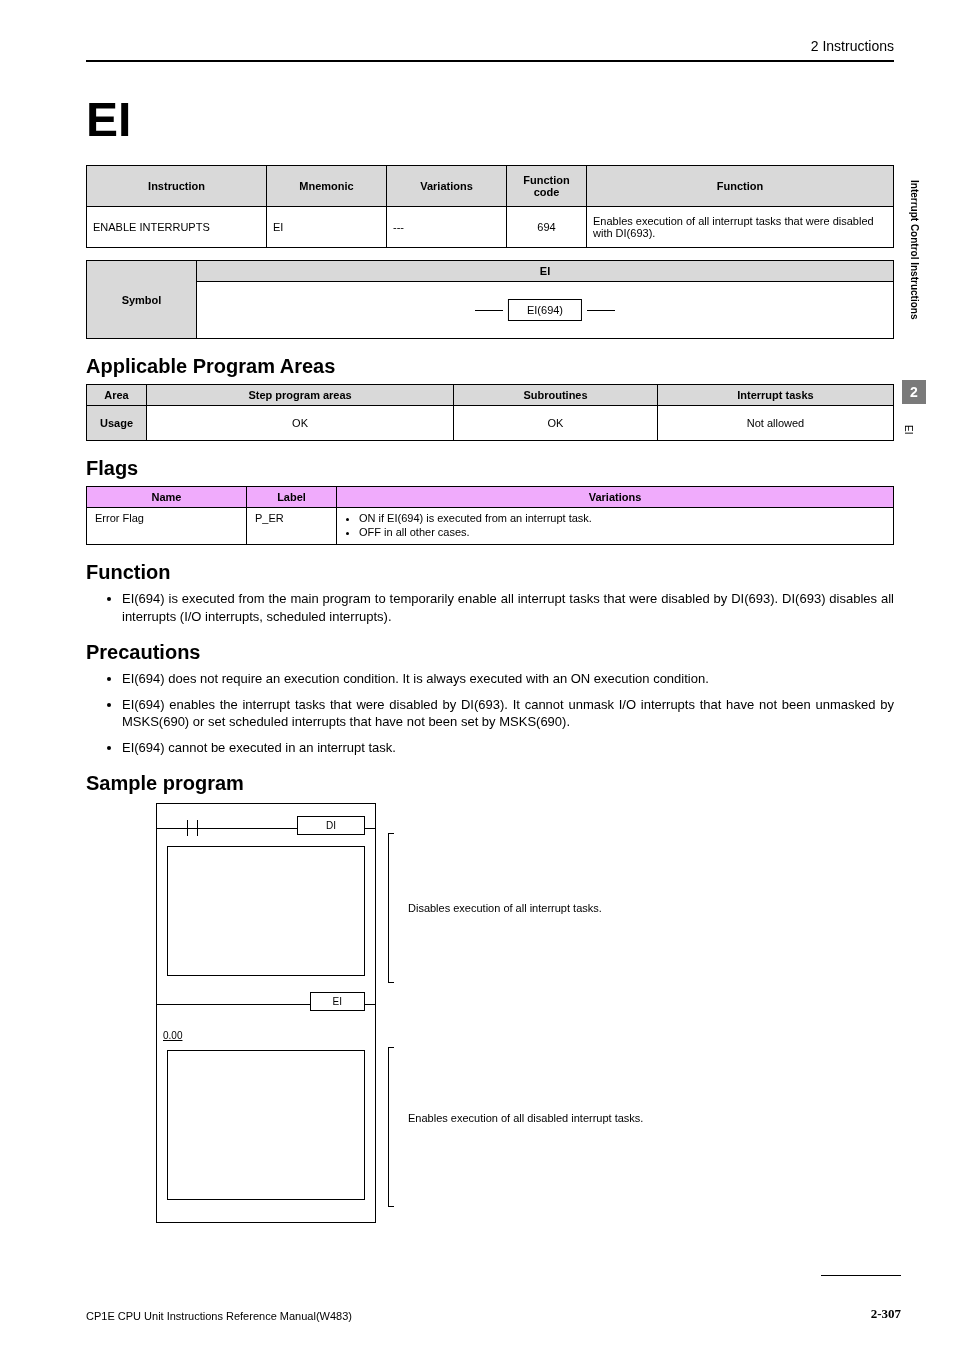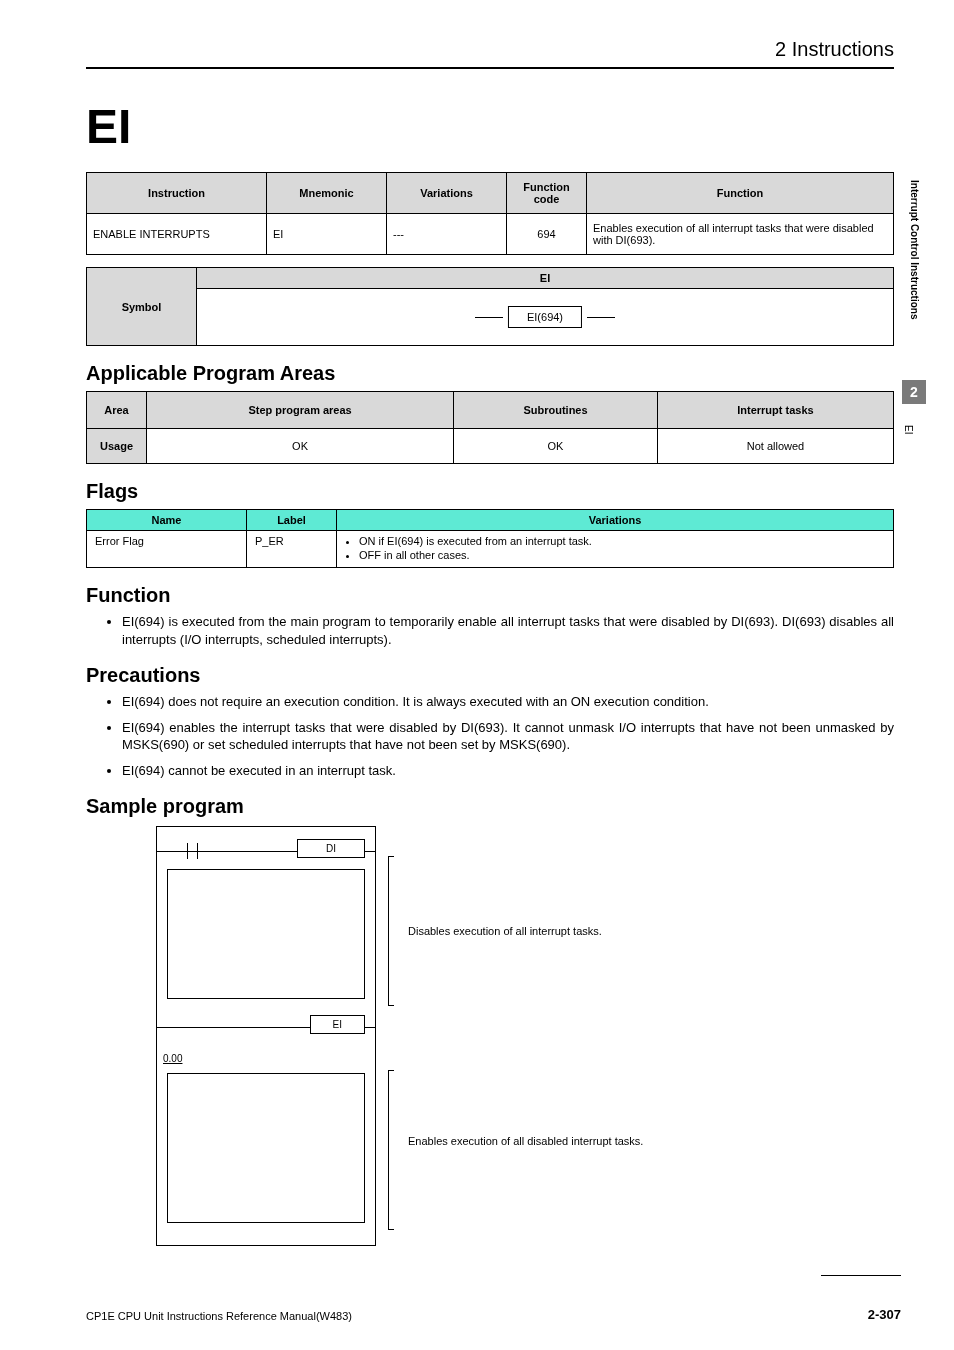--- a/index.html
+++ b/index.html
@@ -8,21 +8,21 @@
     background: #fff;
     color: #000;
     width: 954px;
     height: 1350px;
     position: relative;
     padding: 38px 60px 30px 86px;
     font-size: 12px;
   }
   .top-breadcrumb {
     text-align: right;
-    font-size: 20px;
+    font-size: 14px;
     font-family: Arial, sans-serif;
     margin-bottom: 6px;
   }
   .top-rule {
     border: none;
     border-top: 2px solid #000;
     margin-bottom: 30px;
   }
   .page-title {
     font-size: 48px;
@@ -117,33 +117,33 @@
     font-size: 20px;
     font-weight: bold;
     margin-top: 16px;
     margin-bottom: 6px;
   }
 
   .area-table th {
     background: #d9d9d9;
     font-weight: bold;
     text-align: center;
-    padding: 12px 6px;
+    padding: 4px 6px;
     font-size: 11px;
   }
   .area-table .row-label {
     background: #d9d9d9;
     font-weight: bold;
     text-align: center;
     width: 60px;
   }
   .area-table td { text-align: center; padding: 11px 6px; }
 
   .flags-table th {
-    background: #5eead4;
+    background: #f0abfc;
     font-weight: bold;
     text-align: center;
     padding: 4px 6px;
   }
   .flags-table td { padding: 4px 8px; vertical-align: top; }
   .flags-table .col-name { width: 160px; }
   .flags-table .col-label { width: 90px; }
   .flags-table ul { list-style: disc; margin-left: 14px; }
   .flags-table li { font-size: 11px; margin-bottom: 2px; }
 
@@ -203,21 +203,21 @@
   }
   .footer-rule {
     position: absolute;
     left: 0;
     right: 0;
     bottom: 46px;
     border-top:1.5px solid #000;
     width: 80px;
     margin-left: auto;
   }
-  .footer .page-no { font-weight: bold; font-size: 13px; }
+  .footer .page-no { font-weight: bold; font-size: 13px; font-family: Liberation Serif, serif; }
 </style>
 </head>
 <body>
 
 <div class="top-breadcrumb">2   Instructions</div>
 <hr class="top-rule">
 
 <div class="side-tab-text">Interrupt Control Instructions</div>
 <div class="section-box">2</div>
 <div class="side-tab-ei">EI</div>

